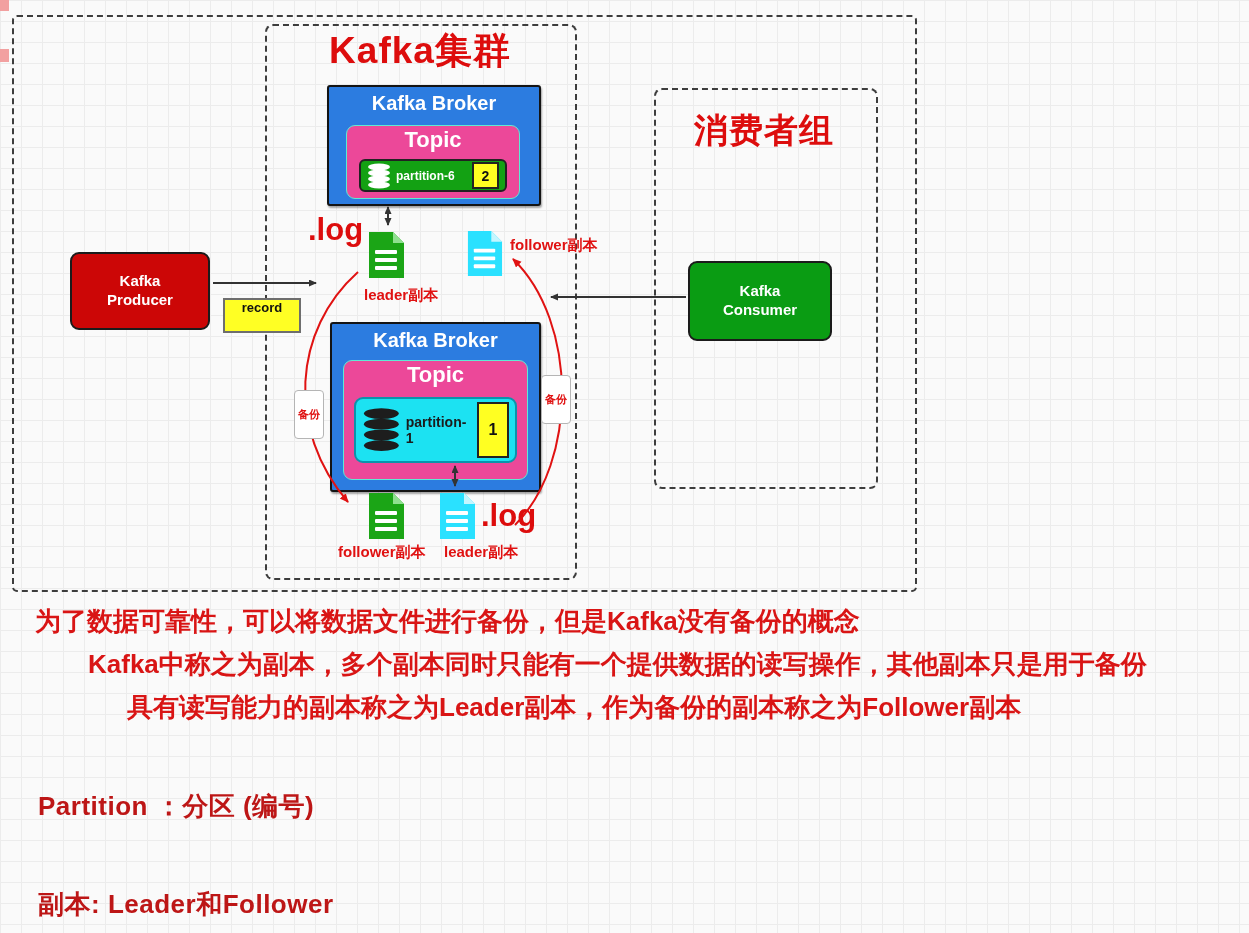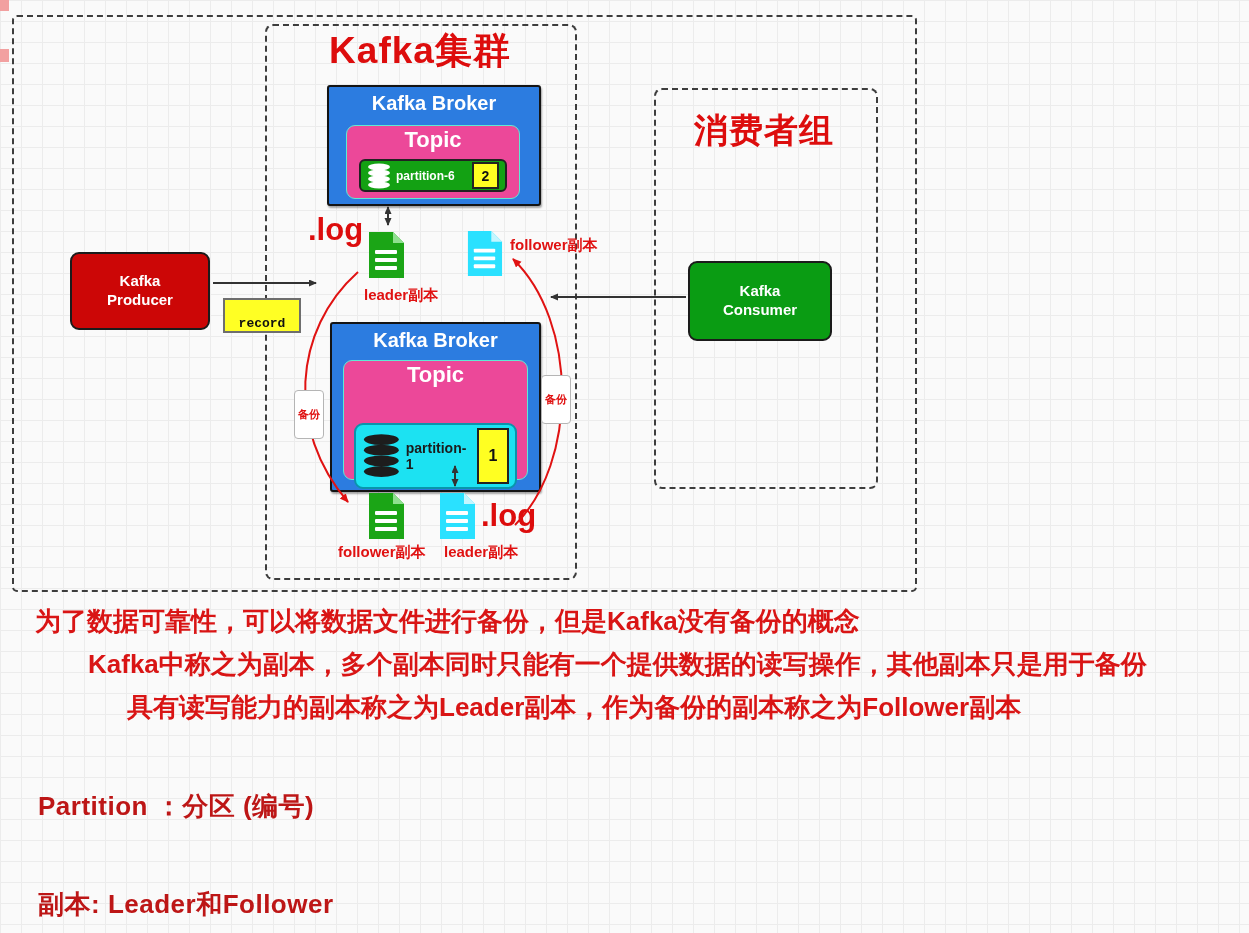--- a/index.html
+++ b/index.html
@@ -16,31 +16,31 @@
   .dashed-box{position:absolute;border:2px dashed #3d3d3d;border-radius:8px;background:transparent;}
   .big-title{position:absolute;color:#dd0d0d;font-weight:800;font-size:37px;text-align:center;letter-spacing:1px;}
   .node-box{position:absolute;border:2px solid #1b1b1b;border-radius:9px;color:#fff;font-weight:700;
     display:flex;align-items:center;justify-content:center;text-align:center;white-space:pre-line;line-height:1.25;}
   .broker{position:absolute;background:#2c7ce0;border:2px solid #141414;border-radius:3px;box-shadow:1px 2px 2px rgba(0,0,0,.35);}
   .broker-title{color:#fff;font-weight:800;font-size:20px;text-align:center;margin-top:5px;}
   .topic{position:absolute;background:#ec4899;border:1px solid #5eead4;border-radius:9px;}
   .topic-title{color:#fff;font-weight:800;font-size:22px;text-align:center;margin-top:1px;}
   .partition-row{position:absolute;display:flex;align-items:center;gap:5px;padding:0 6px;box-sizing:border-box;}
   .partition-row.green{background:#13a113;border:2px solid #222;border-radius:6px;color:#fff;}
-  .partition-row.cyan{background:#1ce2f2;border:2px solid #0a94ab;border-radius:9px;color:#111;margin-top:26px;}
+  .partition-row.cyan{background:#1ce2f2;border:2px solid #0a94ab;border-radius:9px;color:#111;}
   .partition-label{font-weight:800;font-size:12px;}
   .partition-label.dark{font-size:14px;color:#1c1c1c;}
   .badge{background:#ffff22;border:2px solid #222;color:#111;font-weight:800;
     display:flex;align-items:center;justify-content:center;margin-left:auto;}
   .log-text{position:absolute;color:#dd0d0d;font-weight:800;font-size:31px;}
   .replica-label{position:absolute;color:#e01212;font-weight:800;font-size:15px;white-space:nowrap;}
   .backup-chip{position:absolute;background:#fff;border:1px solid #b5b5b5;border-radius:4px;
     color:#e01212;font-weight:700;font-size:11px;padding:17px 3px;line-height:1.2;}
   .record-box{position:absolute;background:#ffff24;border:2px solid #6e6e6e;color:#111;font-weight:800;font-size:13px;
-    display:flex;align-items:flex-end;justify-content:center;font-family:Liberation Mono, monospace;}
+    display:flex;align-items:flex-start;justify-content:center;}
   .note{position:absolute;color:#d91515;font-weight:800;font-size:26px;white-space:nowrap;}
   .definition{position:absolute;color:#bd1616;font-weight:800;font-size:26px;white-space:nowrap;letter-spacing:.5px;}
   .edge-mark{position:absolute;left:0;width:9px;background:#f2a0a0;}
   svg{display:block;}
 </style>
 </head>
 <body>
 
 <div id="canvas">
 

